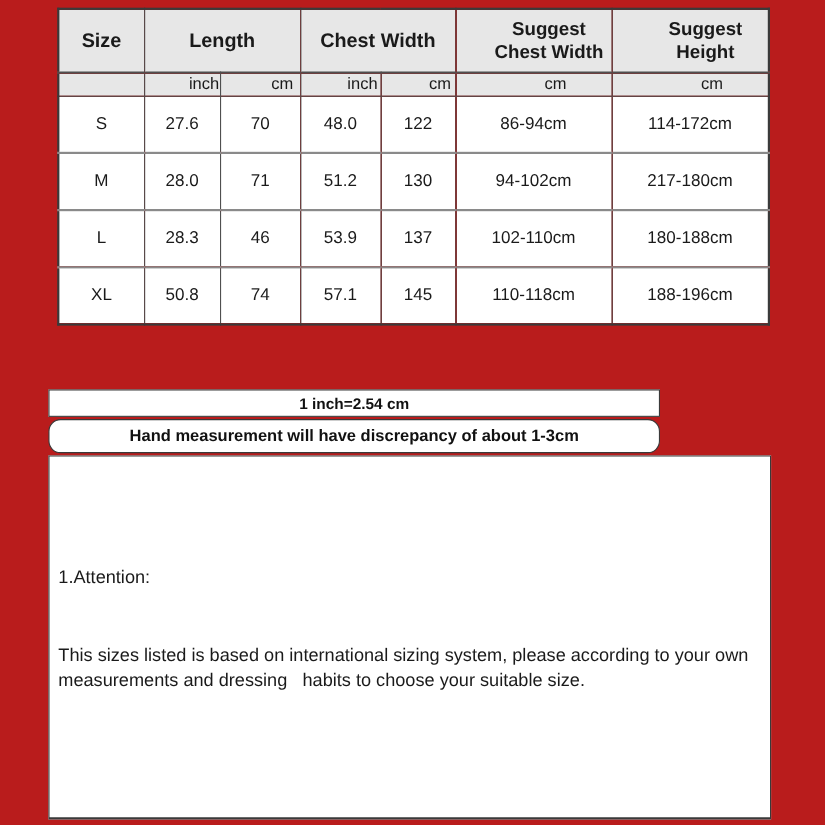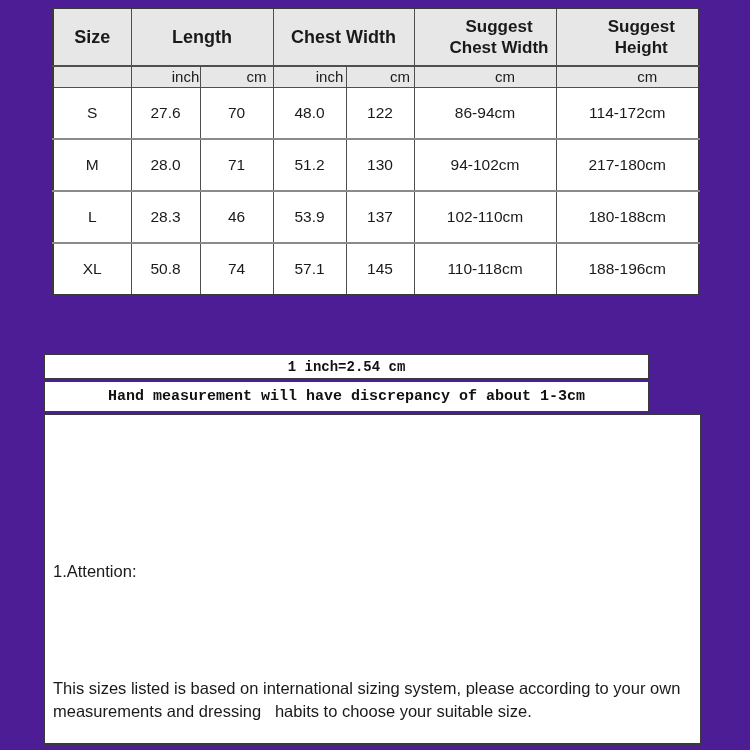--- a/index.html
+++ b/index.html
@@ -1,21 +1,21 @@
 <!DOCTYPE html>
 <html style="--header-bg: #e7e7e7; --border-dark: #3a3a3a; --border-mid: #4f4f4f; --row-divider: #8a8a8a; --text: #1a1a1a;"><head>
 <meta charset="utf-8">
 <style>
   html, body { margin: 0; padding: 0; background: #ffffff; }
   body {
     width: 750px; height: 750px;
     font-family: "Liberation Sans", sans-serif;
     color: var(--text, #1a1a1a);
   }
-  .page { position: relative; width: 750px; height: 750px; background: #4c1d95; overflow: hidden; }
+  .page { position: relative; width: 750px; height: 750px; background: #b91c1c; overflow: hidden; }
 
   
   table.size-table {
     position: absolute; left: 52px; top: 7px;
     width: 646px;
     border-collapse: collapse;
     table-layout: fixed;
     border: 2px solid var(--border-dark, #3a3a3a);
   }
   table.size-table th, table.size-table td {
@@ -35,45 +35,45 @@
     background: var(--header-bg, #e7e7e7);
     font-size: 15px; font-weight: normal; padding-left: 40px;
   }
   tr.data-row { height: 52px; }
   tr.data-row td { font-size: 15.5px; background: #ffffff; }
   tbody tr.data-row td { border-top: 2px solid var(--row-divider, #8a8a8a); }
   tbody tr.data-row:first-child td { border-top: 1px solid var(--border-mid, #4f4f4f); }
 
   
   .note-strip {
-    position: absolute; left: 44px; width: 605px;
+    position: absolute; left: 44px; width: 556px;
     box-sizing: border-box;
     border: 1px solid var(--border-dark, #3a3a3a);
     display: flex; align-items: center; justify-content: center;
-    font-family: Liberation Mono, monospace;
+    font-family: Liberation Sans, sans-serif;
     font-weight: bold; color: #111;
     background: #fff;
   }
   .note-strip.conversion { top: 354px; height: 25px; font-size: 14px; }
-  .note-strip.measurement { top: 381px; height: 31px; font-size: 15px; }
+  .note-strip.measurement { top: 381px; height: 31px; font-size: 15px; border-radius: 11px; }
 
   
   .notes-box {
     position: absolute; left: 44px; top: 414px; width: 657px; height: 331px;
     box-sizing: border-box;
     border: 1px solid var(--border-dark, #3a3a3a);
     border-bottom-width: 2px;
     background: #fff;
     padding: 5px 8px;
     font-size: 16.5px; line-height: 23.5px;
     white-space: pre-wrap;
   }
   .notes-box .note-block { margin: 0 0 23px 0; }
   .notes-box .note-block:last-child { margin-bottom: 0; }
-  .notes-box .note-title, .notes-box .note-body { white-space: pre-wrap; margin-top: 46px; }
+  .notes-box .note-title, .notes-box .note-body { white-space: pre-wrap; }
 </style>
 </head>
 <body>
 
 <div class="page">
 
   <table class="size-table">
     <colgroup>
       <col style="width:78px">
         <col style="width:69px">

